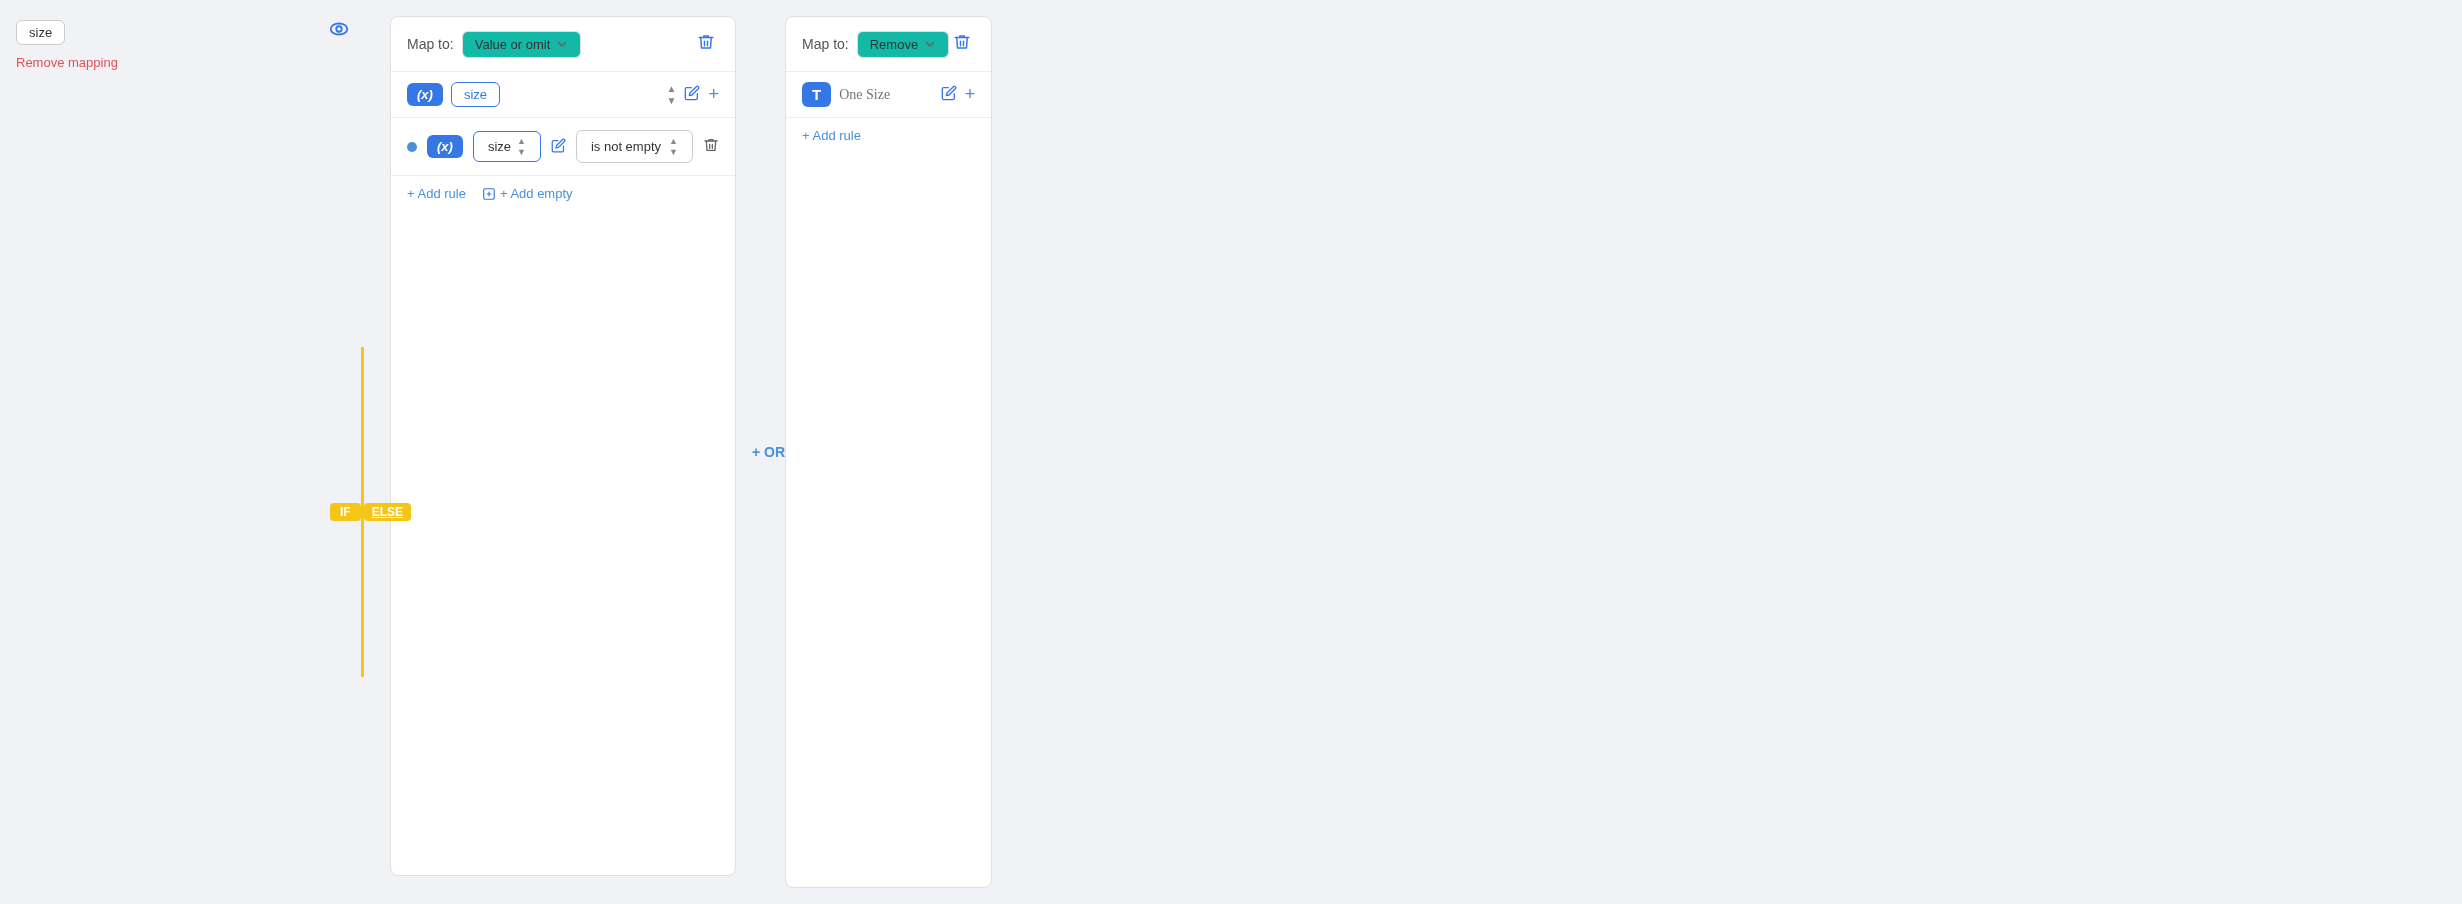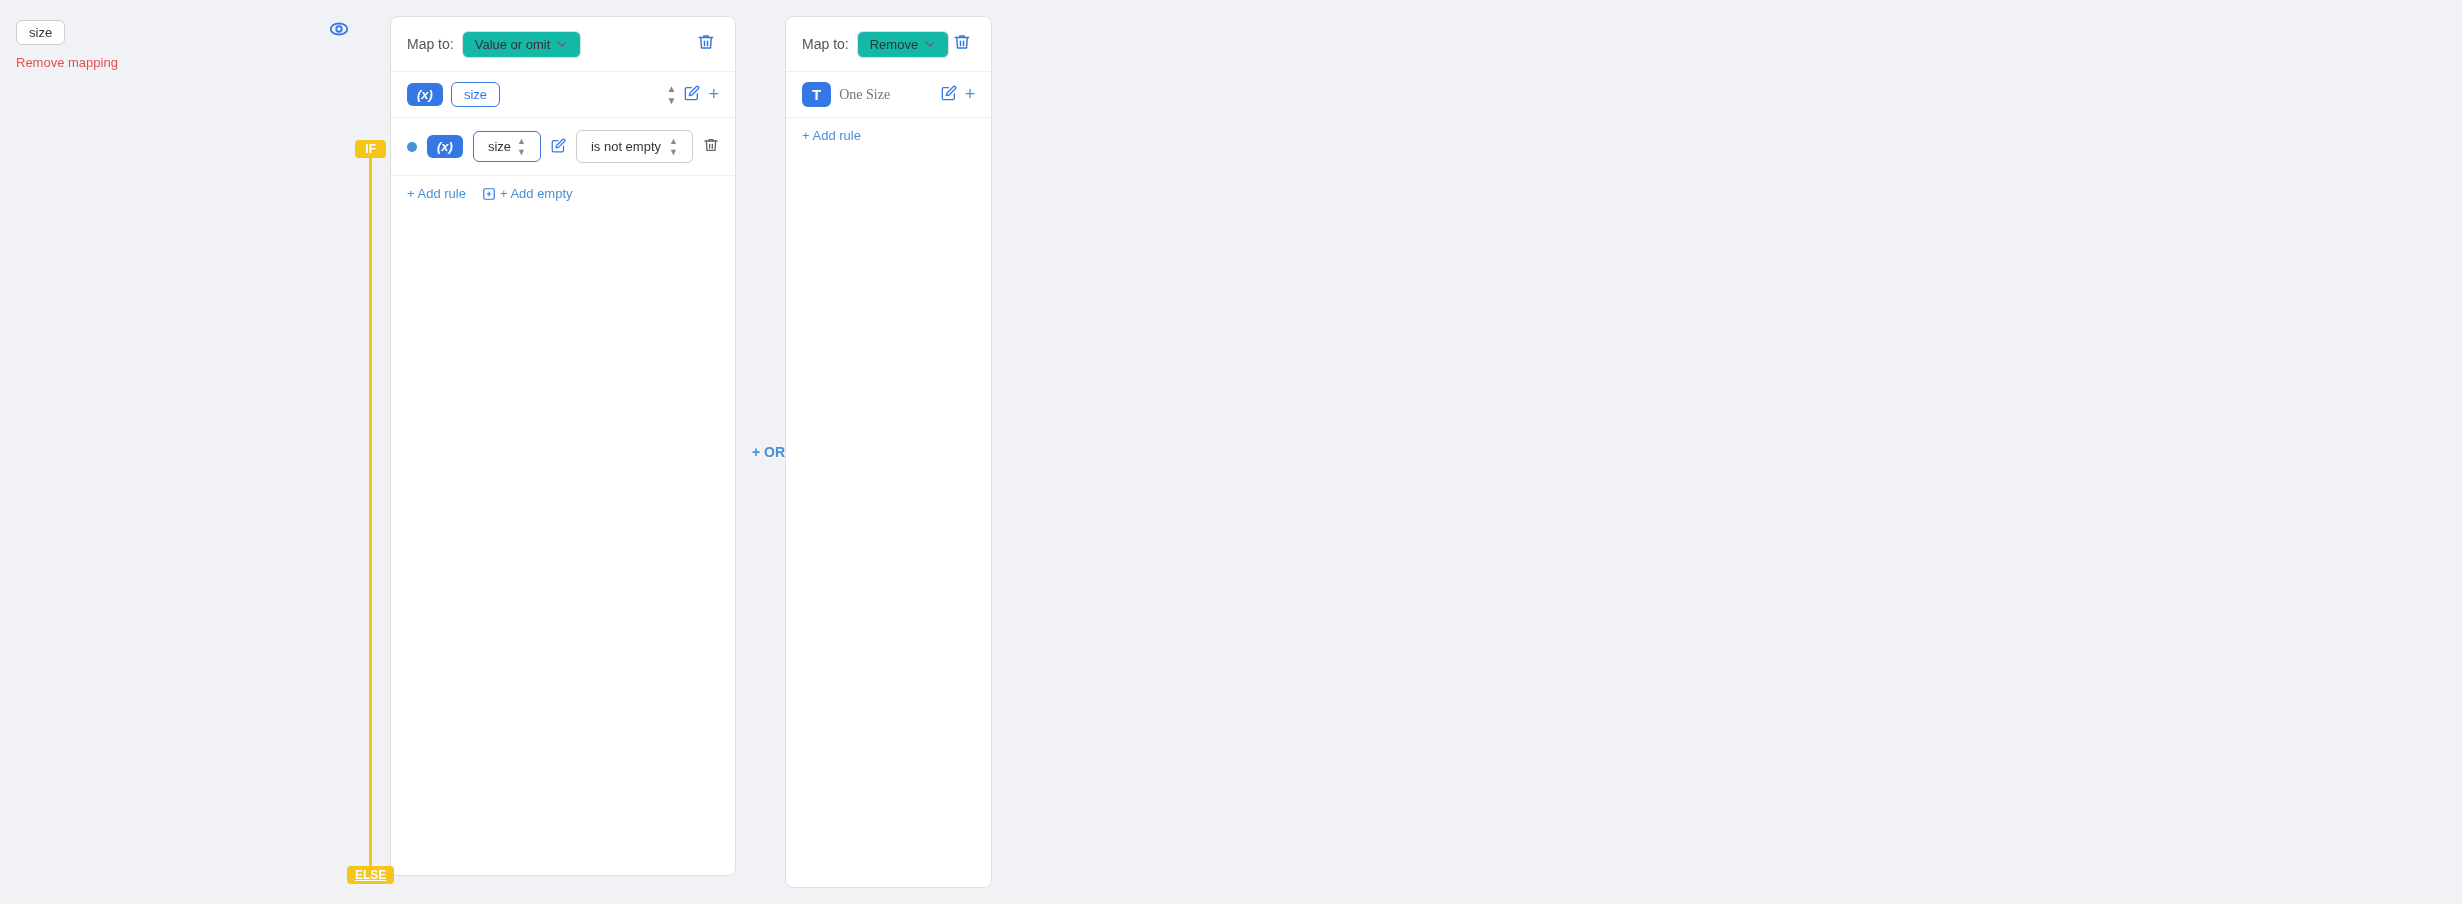--- a/index.html
+++ b/index.html
@@ -341,21 +341,21 @@
     <span class="eye-icon" style="font-size:20px;">
       
       <svg width="22" height="22" viewBox="0 0 24 24" fill="none" stroke="#3578e5" stroke-width="2" stroke-linecap="round" stroke-linejoin="round">
         <ellipse cx="12" cy="12" rx="9" ry="6"></ellipse>
         <circle cx="12" cy="12" r="3"></circle>
       </svg>
     </span>
   </div>
 
   
-  <div style="position:absolute; left:347px; top:140px; bottom:20px; display:flex; flex-direction:column; align-items:center; z-index:10;text-align:center;">
+  <div style="position:absolute; left:330px; top:140px; bottom:20px; display:flex; flex-direction:row; align-items:center; z-index:10;text-align:center;">
     <div class="if-badge">IF</div>
     <div class="vertical-line" style="height: 330px;"></div>
     <div class="else-badge">ELSE</div>
   </div>
 </div>
 
 <div class="main-content">
 
   <div class="card">
 

